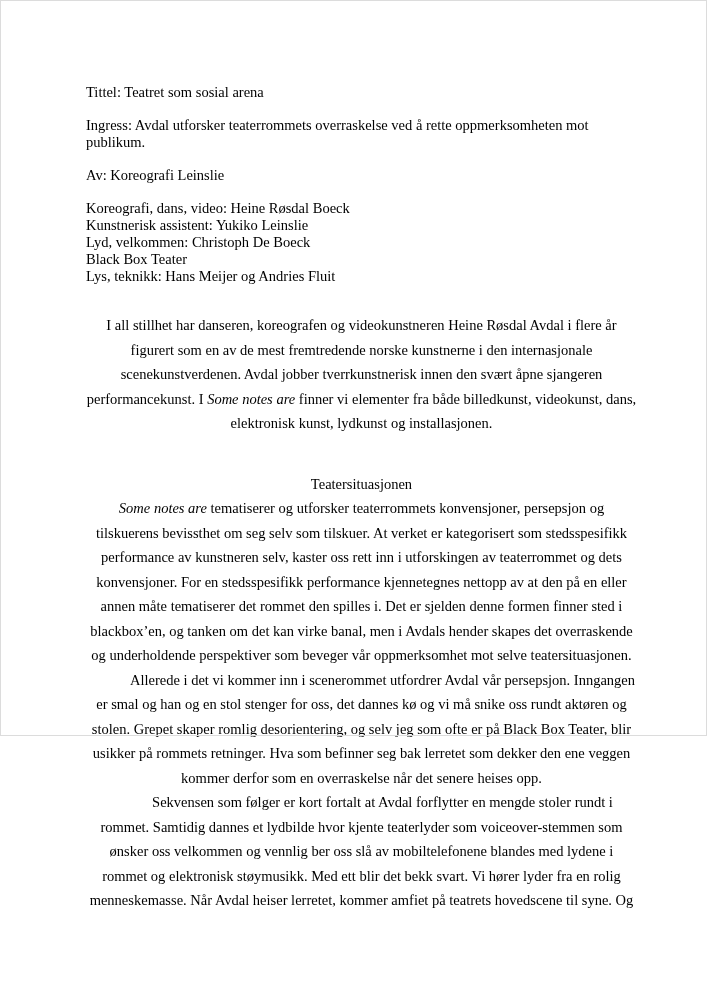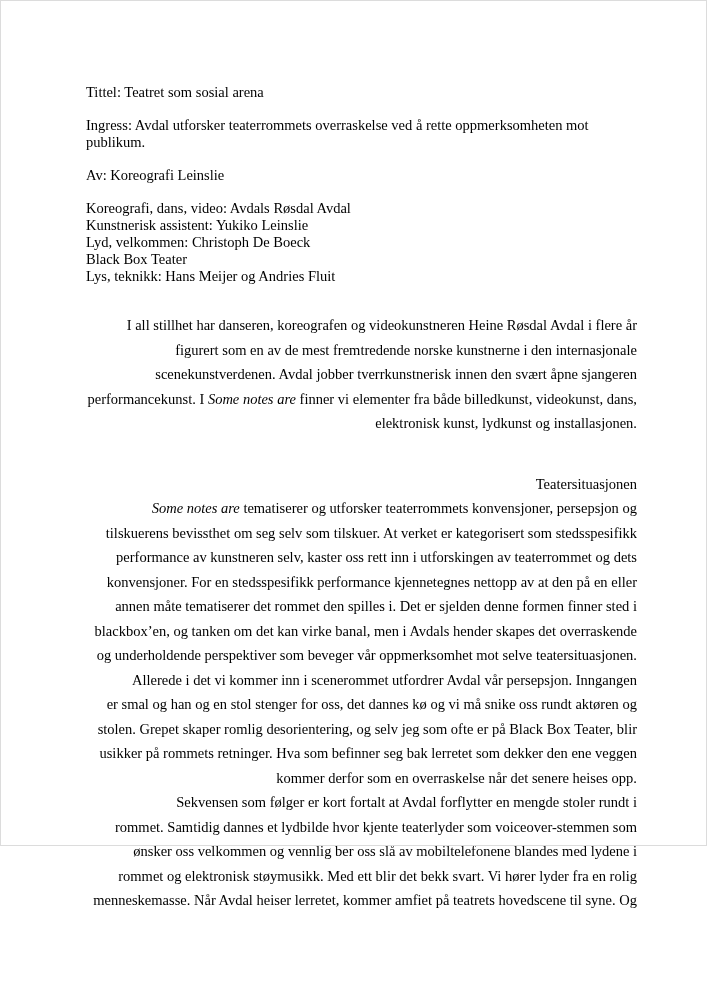--- a/index.html
+++ b/index.html
@@ -2,53 +2,53 @@
 <html><head>
 <meta charset="utf-8">
 <style>
   html, body { margin: 0; padding: 0; }
   body {
     width: 707px; height: 1000px; overflow: hidden;
     background: #ffffff;
     font-family: "Liberation Serif", "DejaVu Serif", serif;
   }
   .page {
-    width: 707px; height: 846px; box-sizing: border-box;
+    width: 707px; height: 736px; box-sizing: border-box;
     padding: 84px 16px 0 86px;
     background: #ffffff; color: #000000;
     outline: 1px solid #dcdcdc; outline-offset: -1px;
   }
   .content { width: 551px; }
   .meta {
     font-size: 14.5px; line-height: 17px;
     margin: 0 0 16px 0;
   }
   .credits { margin-bottom: 28px; }
   .bodytext {
     font-size: 14.5px; line-height: 24.5px;
-    margin: 0; text-align: right;
+    margin: 0; text-align: center;
   }
   .heading-gap { margin-top: 36px; }
   .indent { text-indent: 42px; }
   .it { font-style: italic; }
 </style>
 </head>
 <body>
 
 <div class="page" style="background: rgb(255, 255, 255); color: rgb(0, 0, 0);">
   <div class="content">
 
     <p class="meta">Tittel: Teatret som sosial arena</p>
 
     <p class="meta">Ingress: Avdal utforsker teaterrommets overraskelse ved å rette oppmerksomheten mot publikum.</p>
 
     <p class="meta">Av: Koreografi Leinslie</p>
 
     <div class="meta credits">
-        <div>Koreografi, dans, video: Avdals Røsdal Avdal</div>
+        <div>Koreografi, dans, video: Heine Røsdal Boeck</div>
         <div>Kunstnerisk assistent: Yukiko Leinslie</div>
         <div>Lyd, velkommen: Christoph De Boeck</div>
         <div>Black Box Teater</div>
         <div>Lys, teknikk: Hans Meijer og Andries Fluit</div>
       </div>
 
     <p class="bodytext"><span>I all stillhet har danseren, koreografen og videokunstneren Heine Røsdal Avdal i flere år figurert som en av de mest fremtredende norske kunstnerne i den internasjonale scenekunstverdenen. Avdal jobber tverrkunstnerisk innen den svært åpne sjangeren performancekunst. I </span><span class="it">Some notes are</span><span> finner vi elementer fra både billedkunst, videokunst, dans, elektronisk kunst, lydkunst og installasjonen.</span></p>
 
     <p class="bodytext heading-gap">Teatersituasjonen</p>
 

